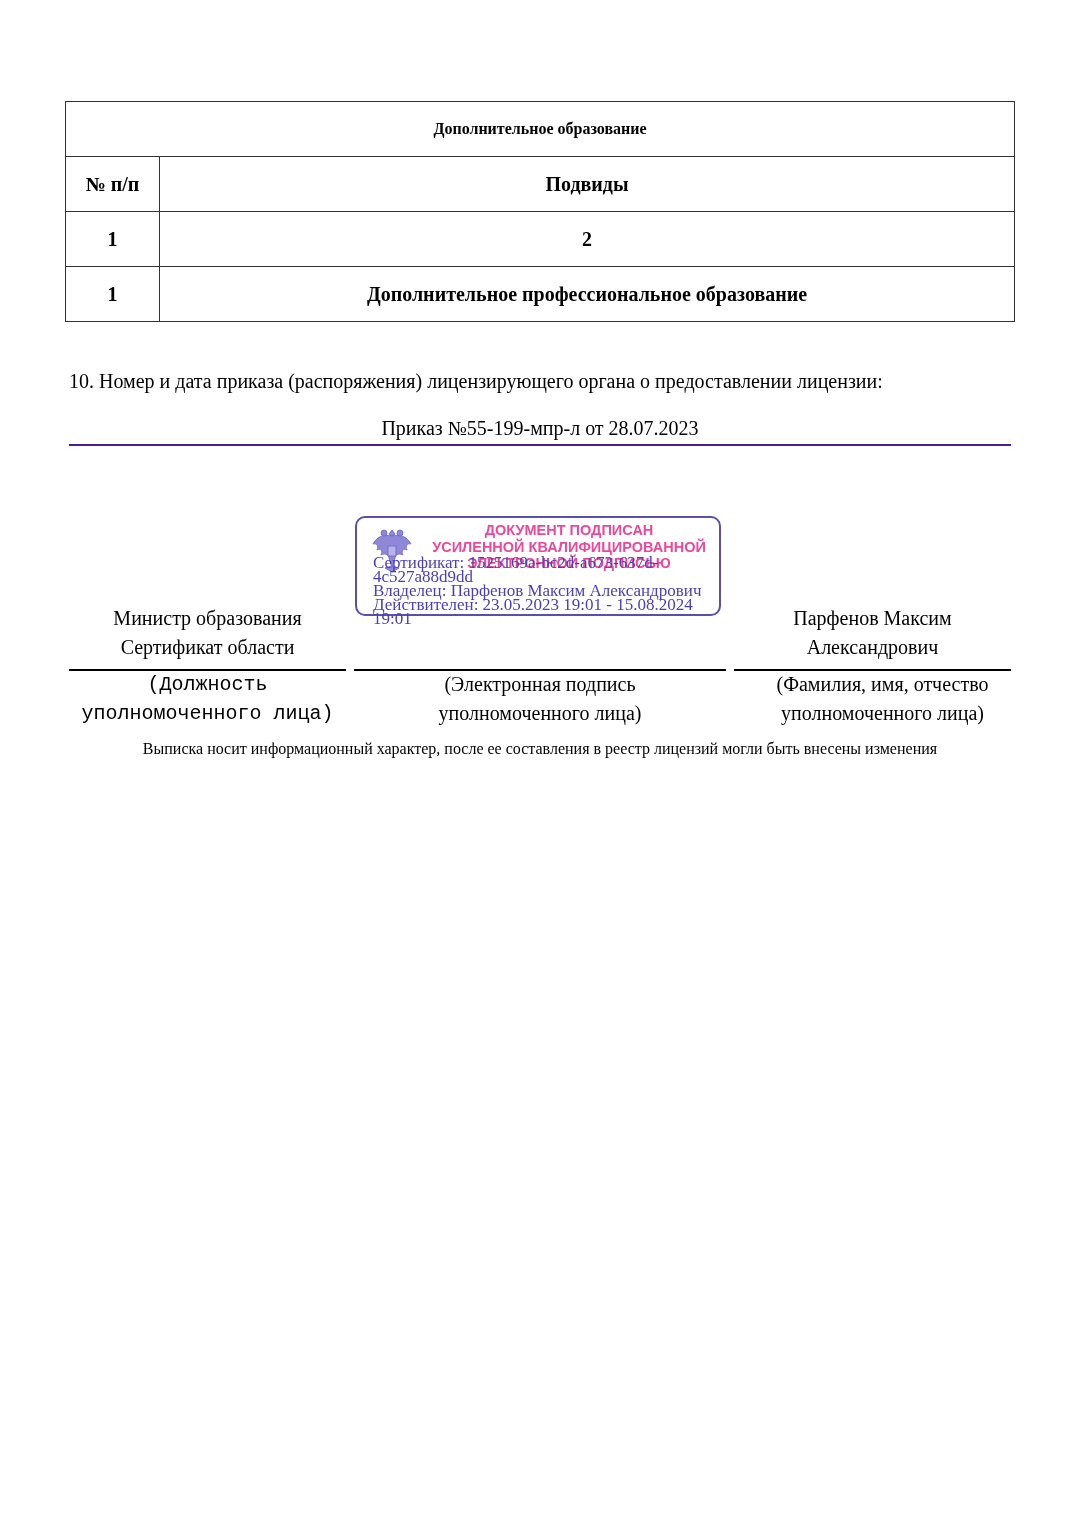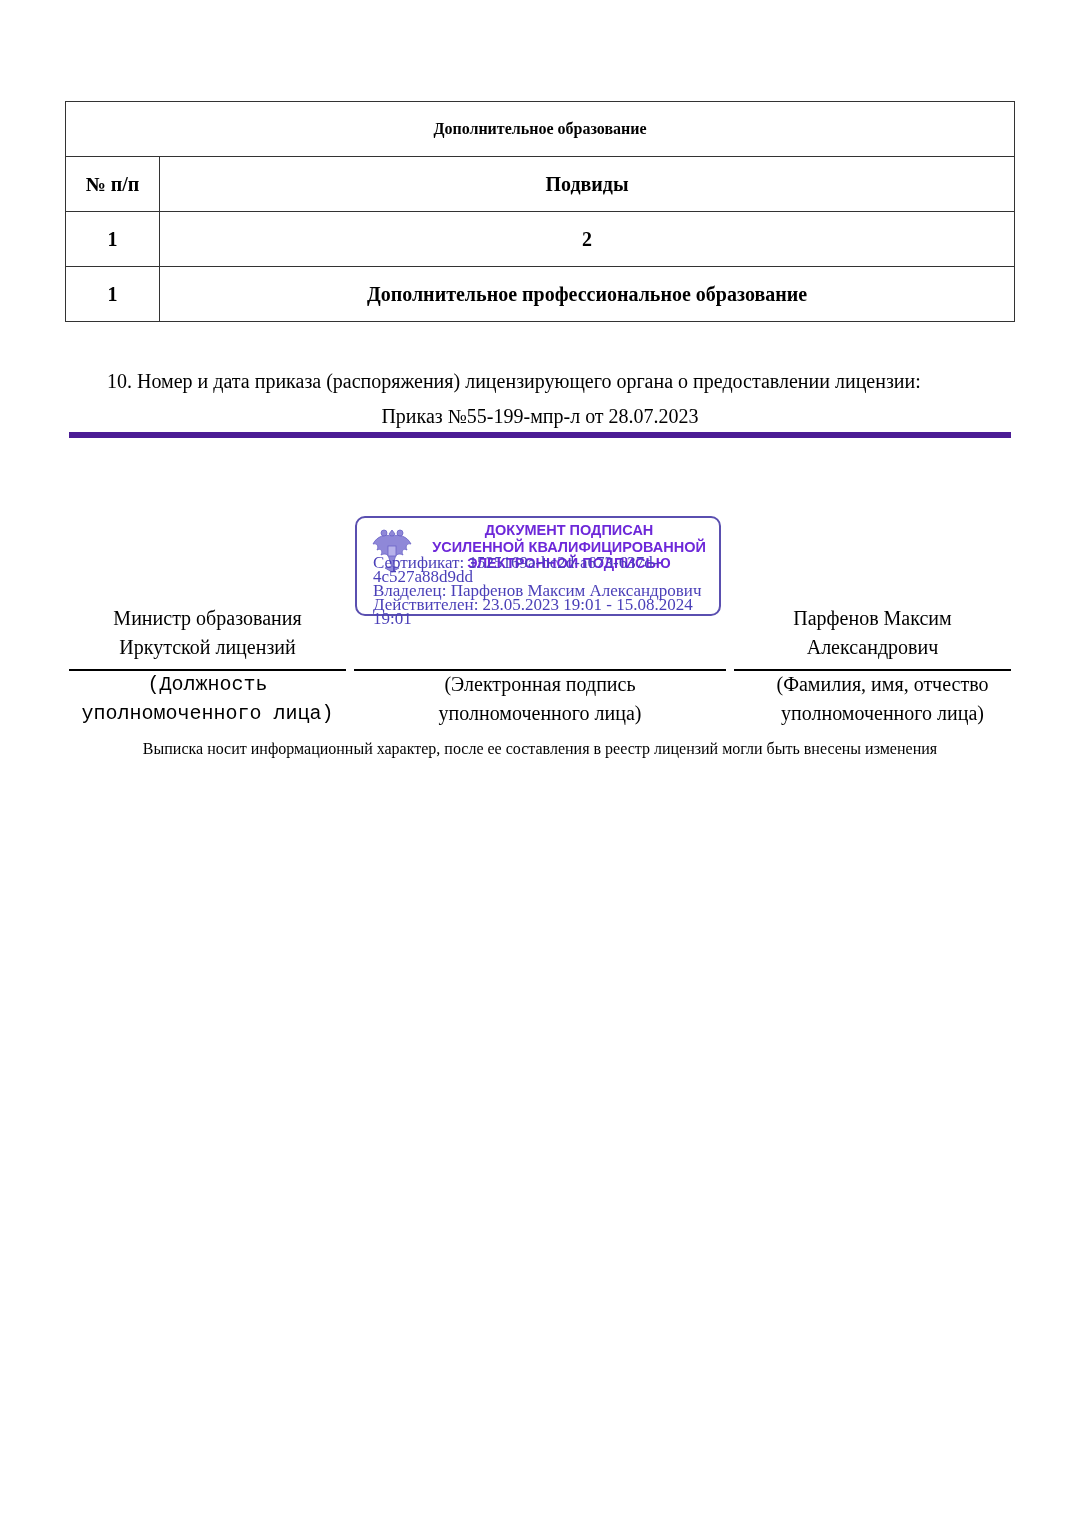--- a/index.html
+++ b/index.html
@@ -4,25 +4,25 @@
 <style>
   html, body { margin: 0; padding: 0; background: #ffffff; }
   body { width: 1080px; height: 1528px; position: relative; font-family: "Liberation Serif", serif; color: #000; }
   .table { position: absolute; left: 65px; top: 101px; width: 950px; border: 1px solid #333; box-sizing: border-box; }
   .tr { display: flex; border-top: 1px solid #333; height: 54px; }
   .tr:first-child { border-top: none; }
   .cell { display: flex; align-items: center; justify-content: center; font-size: 20px; box-sizing: border-box; font-weight: bold; }
   .c1 { width: 94px; border-right: 1px solid #333; }
   .c2 { flex: 1; }
   .full { width: 100%; font-weight: bold; font-size: 16px; }
-  .para { position: absolute; left: 69px; top: 370px; font-size: 20px; margin-left: 38px; }
-  .order { position: absolute; left: 69px; top: 405px; width: 942px; text-align: center; font-size: 20px; border-bottom: 6px solid #4c1d95; padding-bottom: 4px; }
+  .para { position: absolute; left: 69px; top: 370px; font-size: 20px; }
+  .order { position: absolute; left: 69px; top: 417px; width: 942px; text-align: center; font-size: 20px; border-bottom: 2px solid #4c1d95; padding-bottom: 4px; }
   .stamp { position: absolute; left: 355px; top: 516px; width: 366px; height: 100px; border: 2px solid #5a4fb0; border-radius: 10px; box-sizing: border-box; color: #3d36b8; }
   .stamp .emblem { position: absolute; left: 10px; top: 6px; width: 50px; height: 52px; }
-  .stamp .head { position: absolute; left: 64px; top: 4px; width: 296px; text-align: center; font-family: "Liberation Sans", sans-serif; font-weight: bold; font-size: 14.5px; line-height: 16.5px; color: #6d28d9; }
+  .stamp .head { position: absolute; left: 64px; top: 4px; width: 296px; text-align: center; font-family: "Liberation Sans", sans-serif; font-weight: bold; font-size: 14.5px; line-height: 16.5px; color: #ec4899; }
   .stamp .meta { position: absolute; left: 16px; top: 38px; font-size: 17px; line-height: 14px; color: #4a3fb8; }
   .sig { position: absolute; top: 604px; font-size: 20px; text-align: center; line-height: 29px; }
   .line { position: absolute; top: 669px; height: 2px; background: #000; }
   .cap { position: absolute; top: 670px; font-size: 20px; text-align: center; line-height: 29px; }
   .note { position: absolute; left: 0; top: 740px; width: 1080px; text-align: center; font-size: 16px; }
 </style>
 </head>
 <body>
 
 <div class="table">
@@ -64,21 +64,21 @@
   </div>
   <div class="meta">
     <div>Сертификат: 1525169a-bc2d-a673-637d-4c527a88d9dd</div>
     <div>Владелец: Парфенов Максим Александрович</div>
     <div>Действителен: 23.05.2023 19:01 - 15.08.2024 19:01</div>
   </div>
 </div>
 
 <div class="sig" style="left:69px;width:277px;">
   <div>Министр образования</div>
-  <div>Иркутской лицензий</div>
+  <div>Сертификат области</div>
 </div>
 <div class="sig" style="left:734px;width:277px;font-family:Liberation Serif, serif;">
   <div>Парфенов Максим</div>
   <div>Александрович</div>
 </div>
 
 <div class="line" style="left:69px;width:277px;"></div>
 <div class="line" style="left:354px;width:372px;"></div>
 <div class="line" style="left:734px;width:277px;"></div>
 

